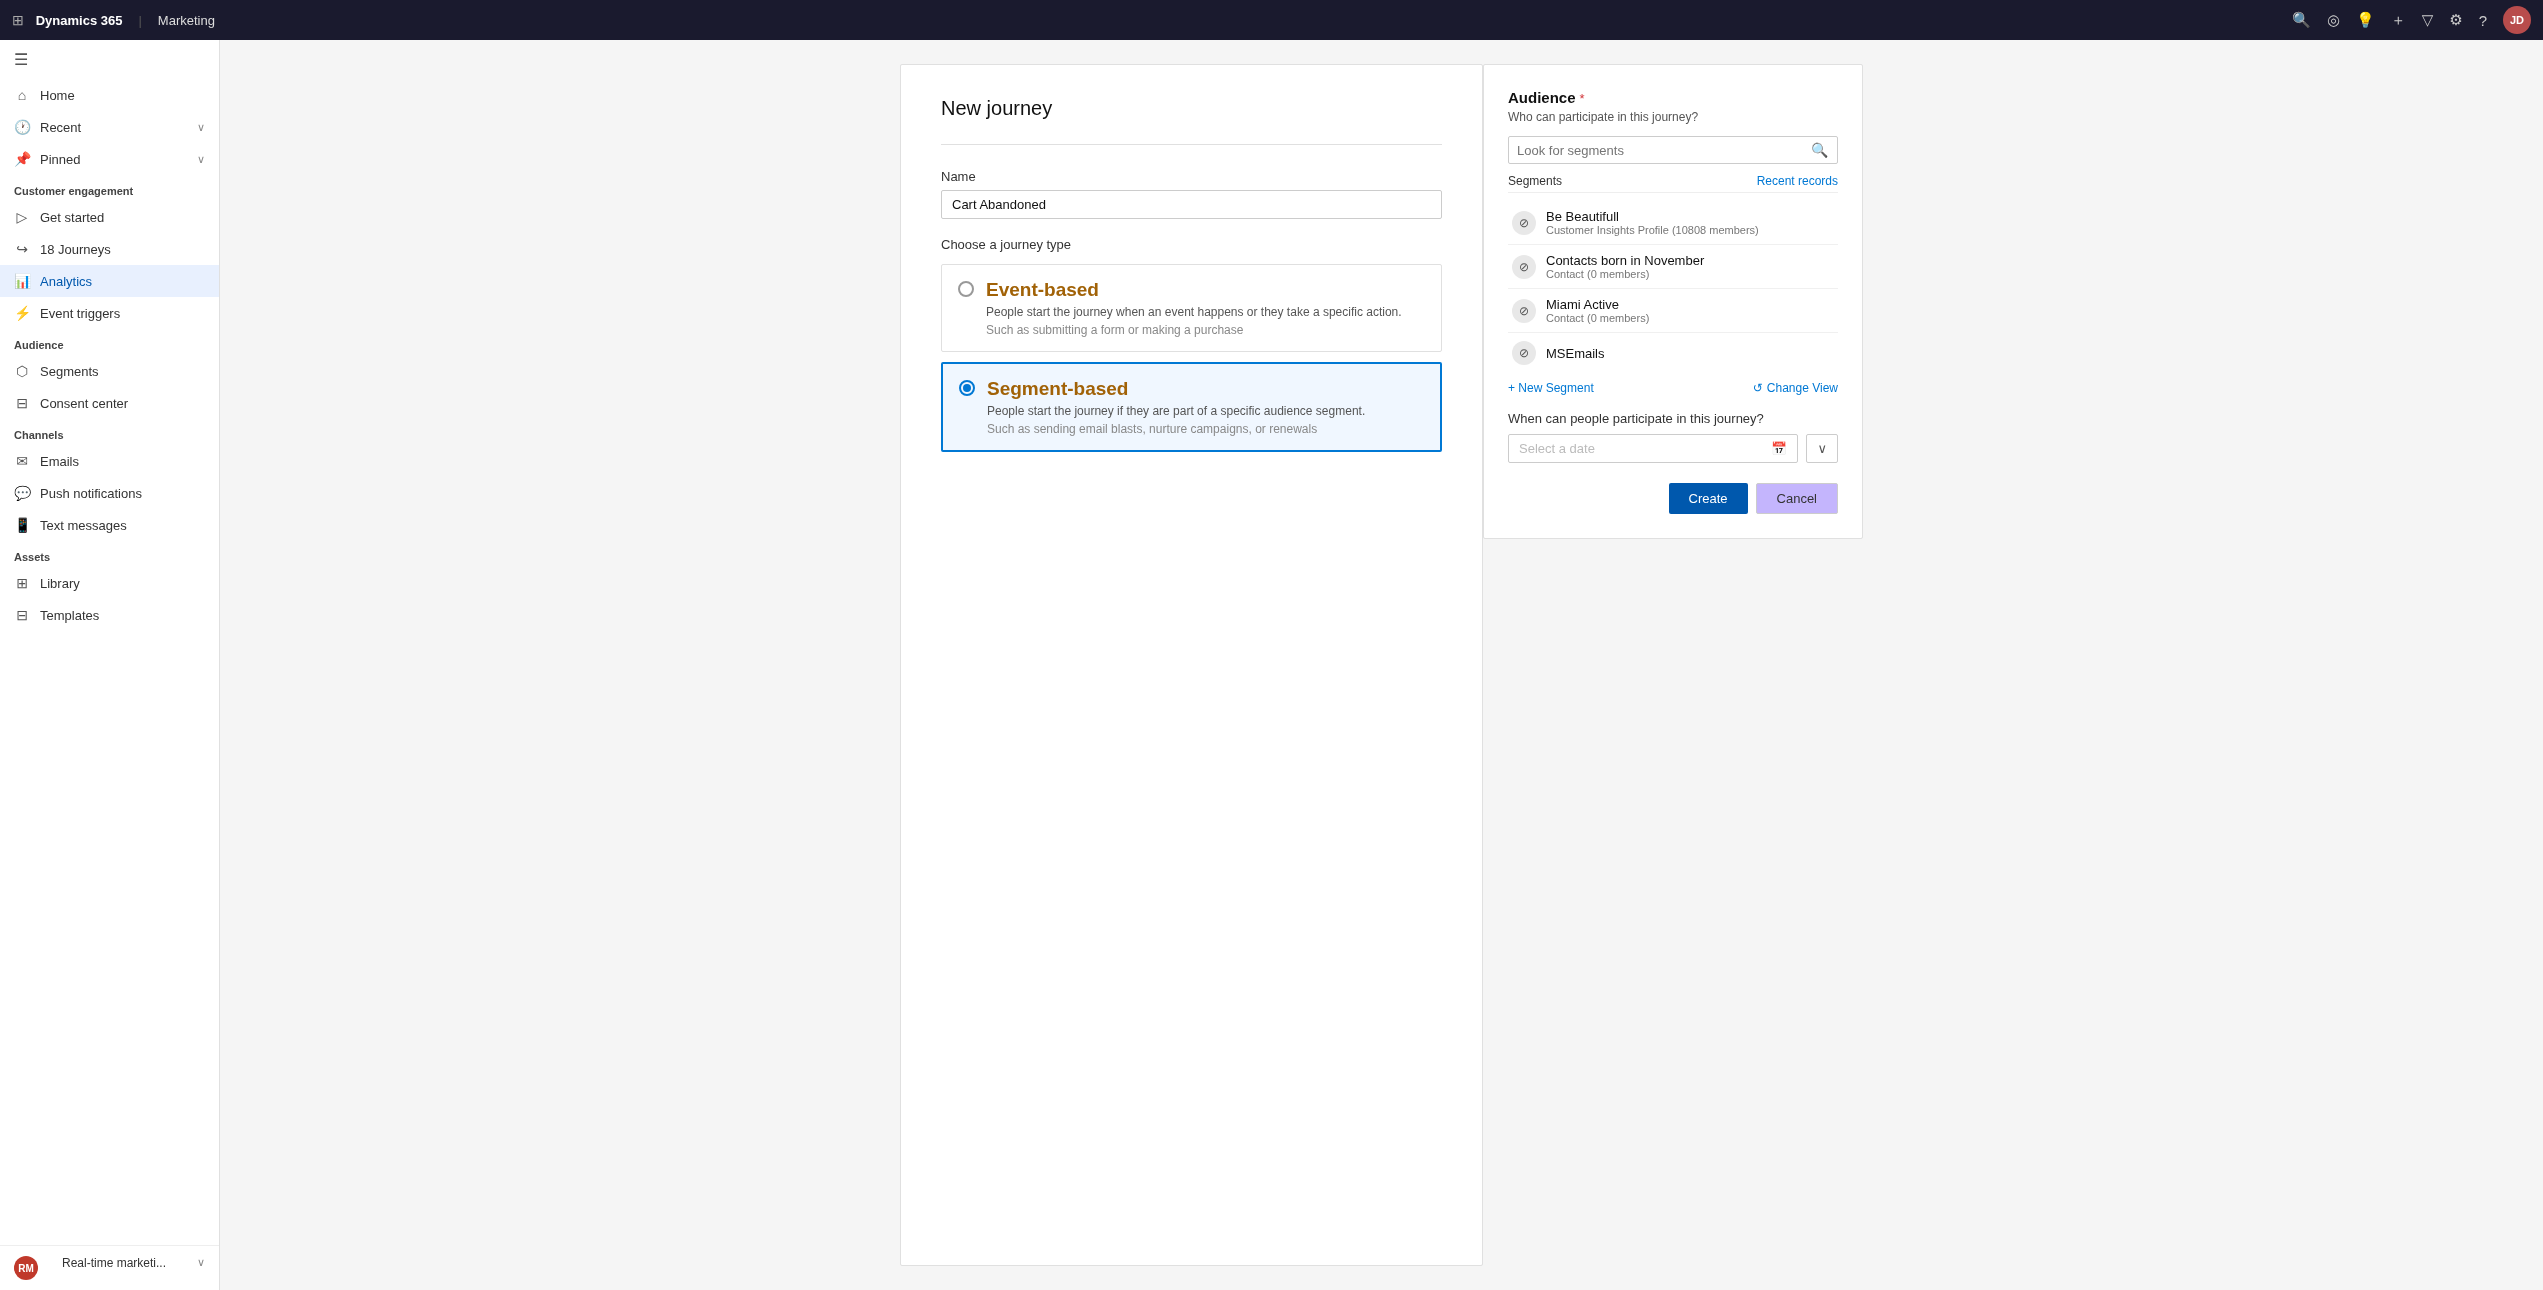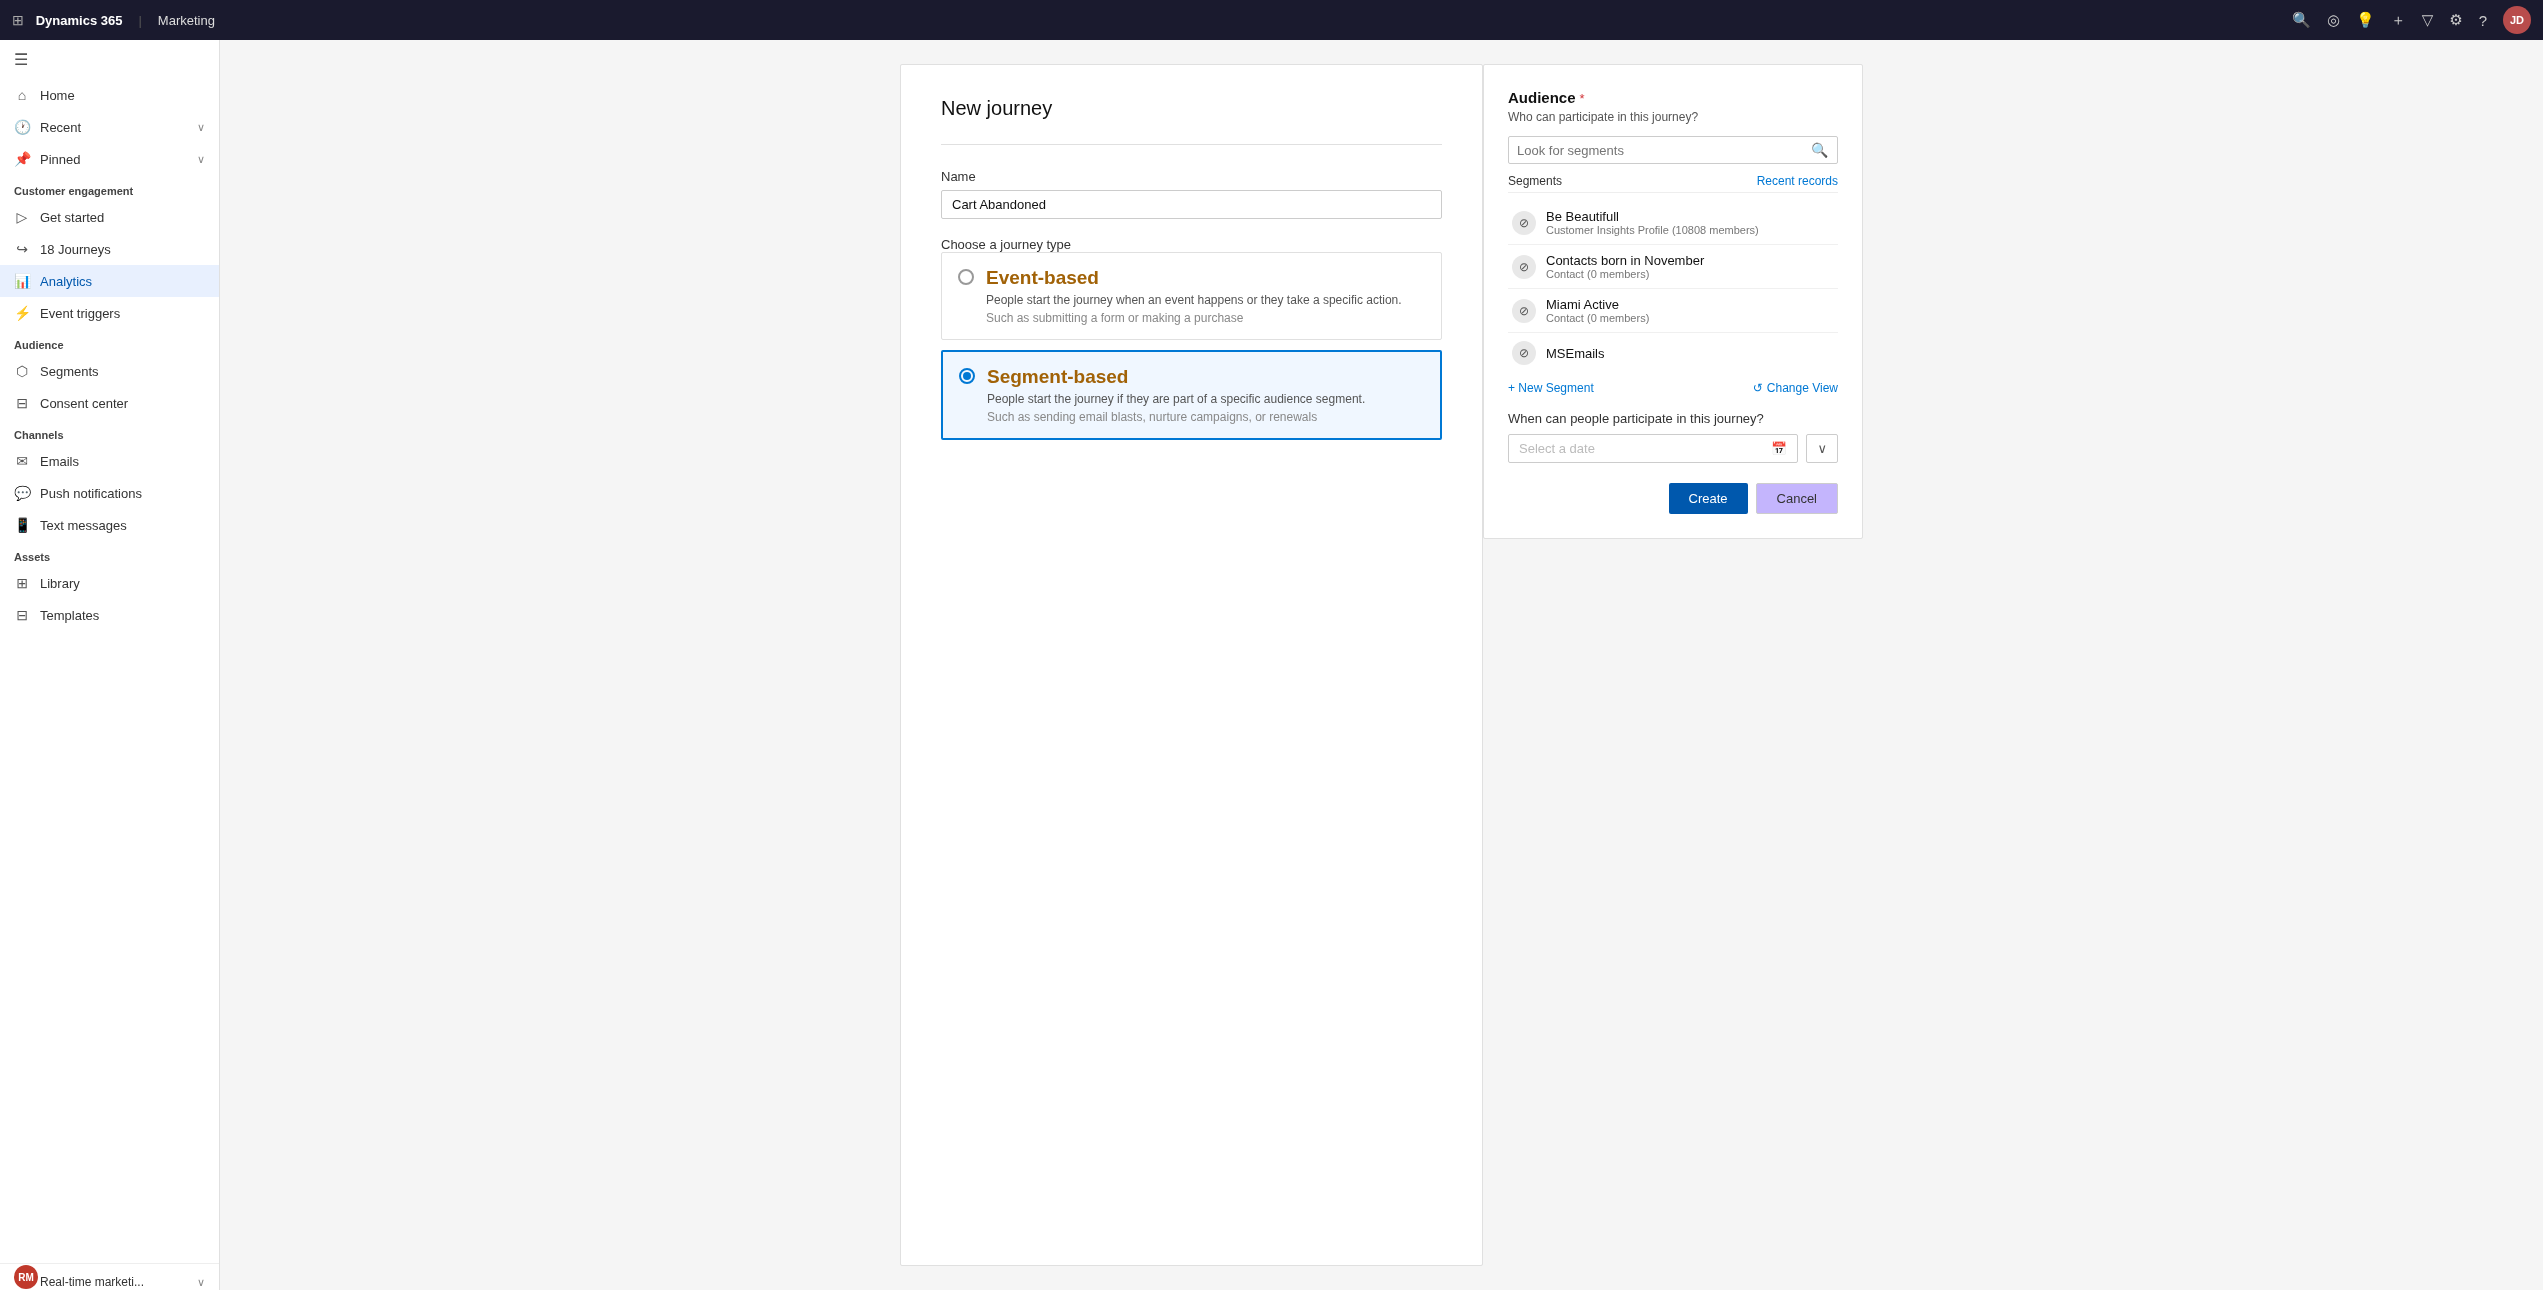--- a/index.html
+++ b/index.html
@@ -54,22 +54,22 @@
     .sidebar-section-title {
       font-size: 11px; font-weight: 700; color: #444;
       padding: 10px 14px 4px; text-transform: none;
     }
     .sidebar-active { background: #e8f0fe; color: #0058ad; }
     .sidebar-active .nav-icon { color: #0058ad; }
 
     
     .sidebar-bottom {
       margin-top: auto;
-      padding: 1px 14px;
-      display: flex; align-items: flex-end; gap: 2px;
+      padding: 10px 14px;
+      display: flex; align-items: flex-start; gap: 24px;
       border-top: 1px solid #eee;
       cursor: pointer;
     }
     .sidebar-bottom-avatar {
       width: 24px; height: 24px; border-radius: 50%;
       background: #c0392b; color: #fff;
       display: flex; align-items: center; justify-content: center;
       font-size: 10px; font-weight: 700; flex-shrink: 0;
     }
     .sidebar-bottom-text { font-size: 12px; color: #333; flex: 1; overflow: hidden; text-overflow: ellipsis; white-space: nowrap; }
@@ -91,21 +91,21 @@
     .dialog-divider { border: none; border-top: 1px solid #e0e0e0; margin-bottom: 24px; }
 
     .form-label { font-size: 13px; color: #333; margin-bottom: 6px; display: block; }
     .form-input {
       width: 100%; padding: 6px 10px;
       border: 1px solid #ccc; border-radius: 2px;
       font-size: 13px; color: #111;
       margin-bottom: 18px;
     }
 
-    .section-label { font-size: 13px; color: #333; }
+    .section-label { font-size: 13px; color: #333; margin-bottom: 12px; }
 
     .journey-type-option {
       border: 1px solid #e0e0e0;
       border-radius: 2px;
       padding: 14px 16px;
       margin-bottom: 10px;
       cursor: pointer;
       display: flex;
       align-items: flex-start;
       gap: 12px;

